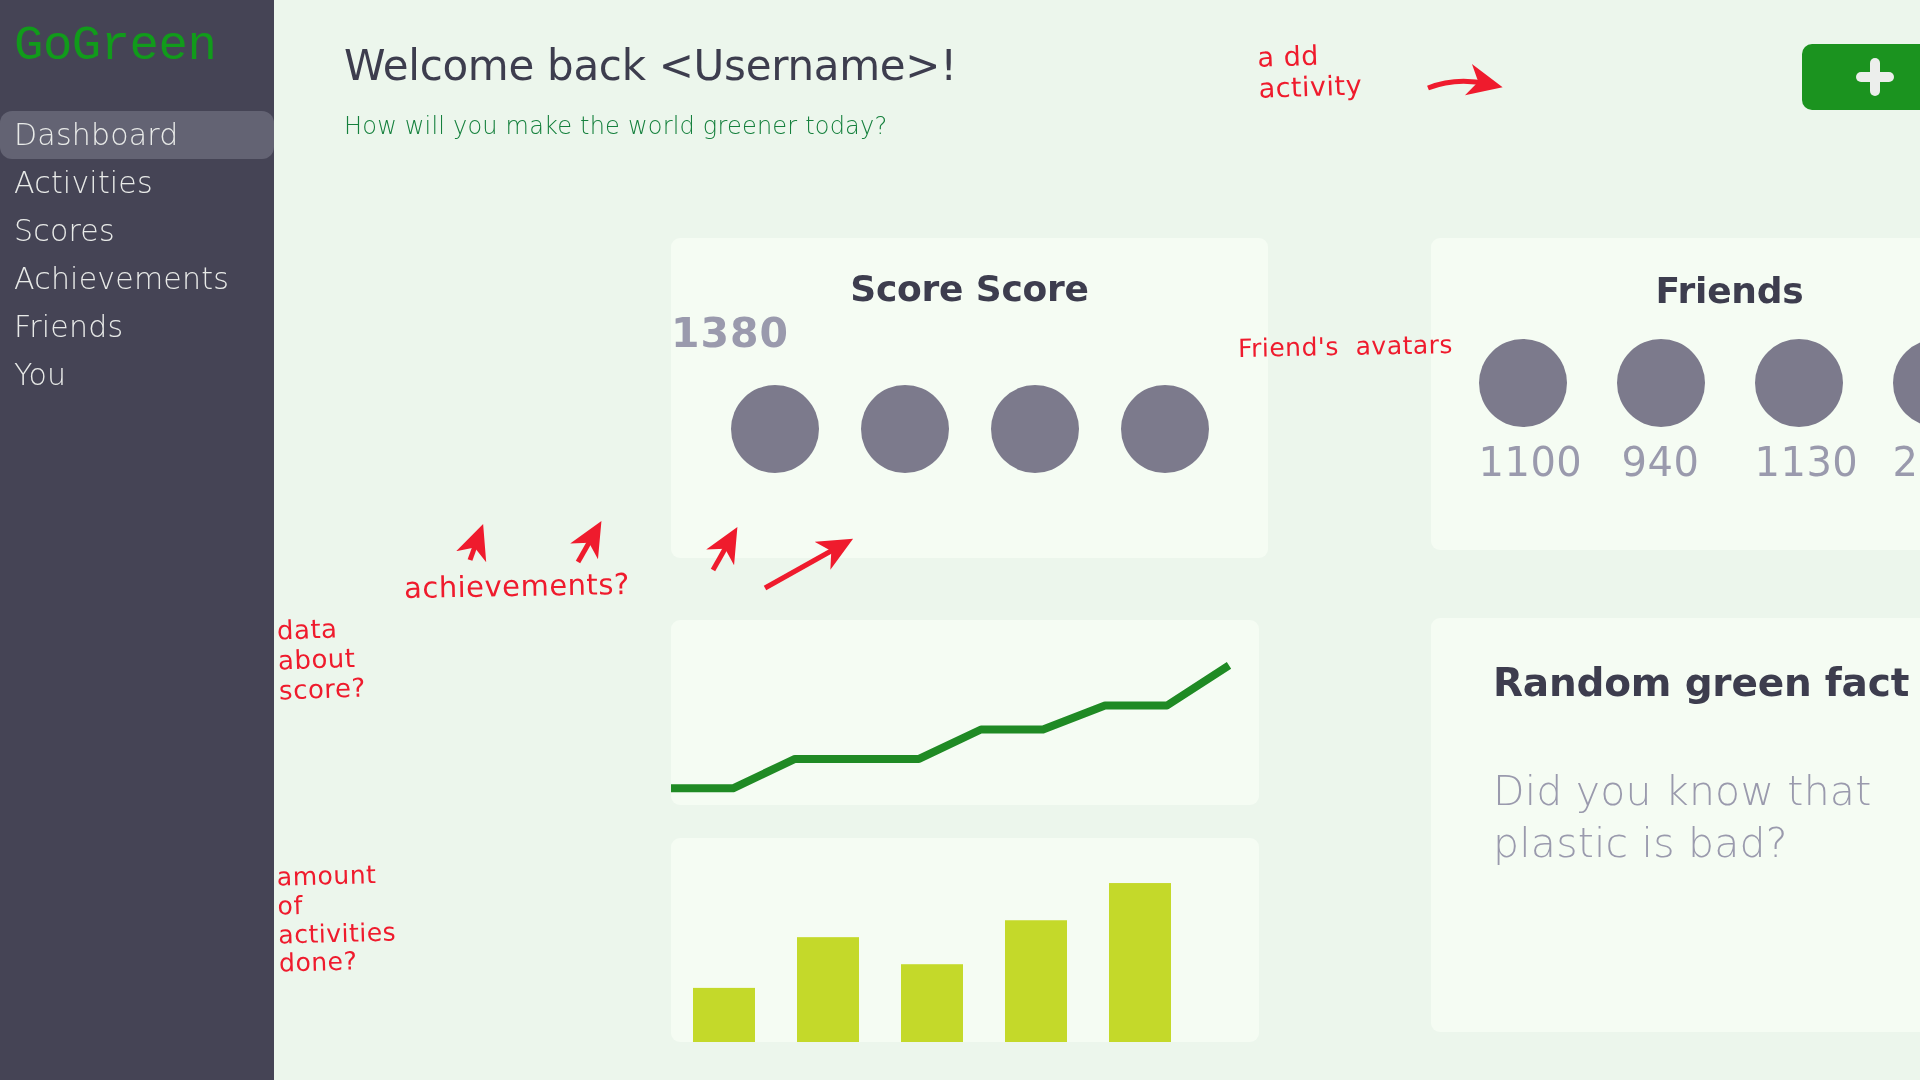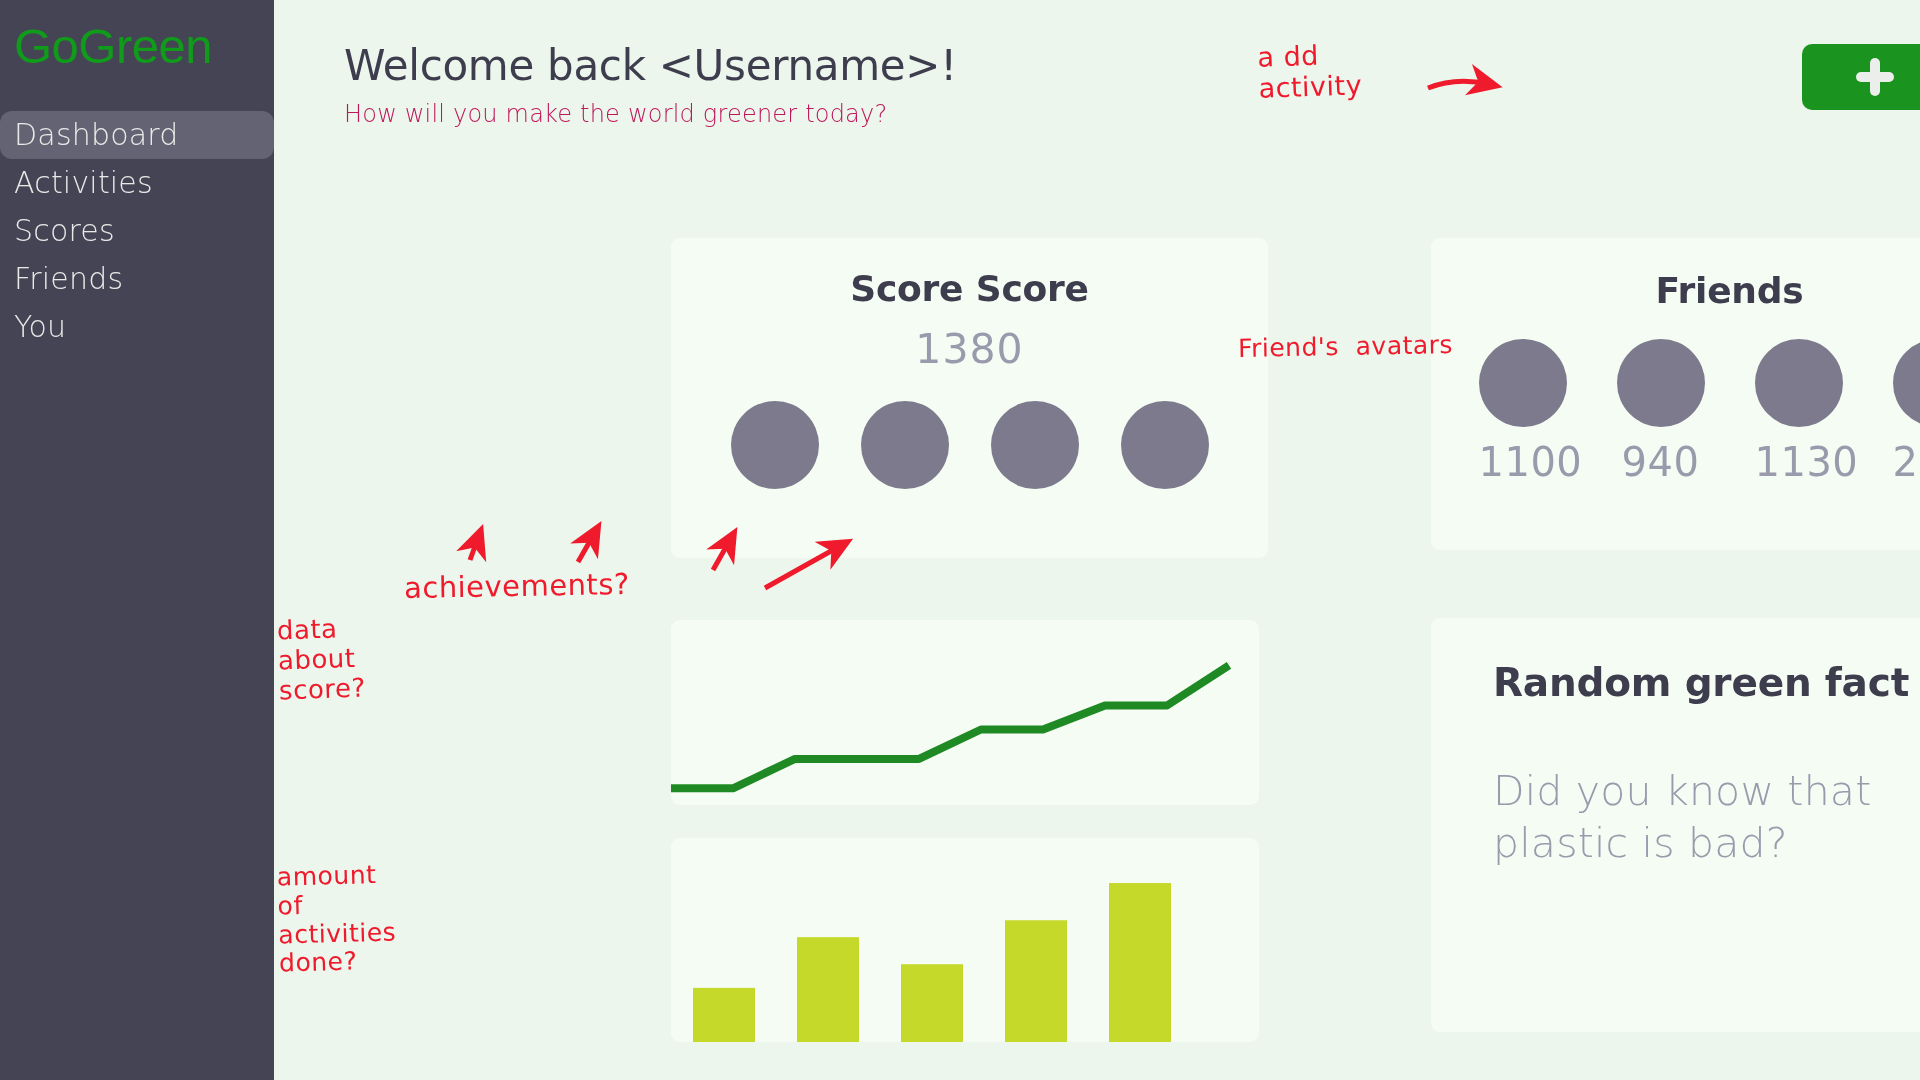--- a/index.html
+++ b/index.html
@@ -19,21 +19,21 @@
     position:relative;
     z-index:5;
   }
   .brand {
     color:#119b1b;
     font-size:49px;
     font-weight:400;
     letter-spacing:-0.5px;
     padding:22px 0 0 14px;
     line-height:1.0;
-    font-family:Liberation Sans, sans-serif;
+    font-family:Liberation Mono, monospace;
   }
   .nav { margin-top:40px; }
   .nav-item {
     color:#e8eae8;
     font-size:30px;
     font-weight:300;
     line-height:1;
     padding:9px 0 9px 14px;
     letter-spacing:0.2px;
   }
@@ -41,22 +41,22 @@
 
   
   .main { position:relative; flex:1; height:796px; }
 
   .header { position:absolute; left:70px; top:44px; }
   .welcome {
     font-size:42px; color:#3d3d4e; font-weight:400;
     letter-spacing:-0.3px; line-height:1.05;
   }
   .subtitle {
-    font-size:24px; color:#be185d; font-weight:300;
-    margin-top:12px; letter-spacing:0.2px;
+    font-size:24px; color:#15803d; font-weight:300;
+    margin-top:24px; letter-spacing:0.2px;
   }
 
   
   .add-btn {
     position:absolute; left:1528px; top:44px;
     width:145px; height:66px;
     background:#1b931f; border-radius:10px;
     display:flex; align-items:center; justify-content:center;
     cursor:pointer; border:none;
   }
@@ -73,22 +73,22 @@
   #line-card    { left:397px;  top:620px; width:588px;  height:185px; overflow:hidden; }
   #bar-card     { left:397px;  top:838px; width:588px;  height:204px; overflow:hidden; }
   #fact-card    { left:1157px; top:618px; width:597px;  height:414px; }
 
   .card-title {
     text-align:center; font-size:36px; color:#3d3d4e;
     font-weight:700; padding-top:30px; letter-spacing:-0.2px;
   }
   #friends-card .card-title { padding-top:32px; }
   .score-value {
-    text-align:center; font-size:41px; color:#9a9aad;
-    font-weight:400; margin-top:16px; letter-spacing:1px;
+    text-align:left; font-size:41px; color:#9a9aad;
+    font-weight:700; letter-spacing:1px;
   }
 
   .avatar-row { display:flex; justify-content:center; gap:42px; margin-top:28px; }
   .avatar {
     width:88px; height:88px; border-radius:50%;
     background:#7c7a8c;
   }
   .friend-row { display:flex; justify-content:center; gap:50px; margin-top:28px; }
   .friend { width:88px; text-align:center; }
   .friend .avatar { margin:0 auto; }
@@ -132,20 +132,21 @@
 <body>
 
 <div id="app">
 
   <aside class="sidebar">
     <div class="brand">GoGreen</div>
     <nav class="nav">
       <div class="nav-item active">Dashboard</div>
       <div class="nav-item">Activities</div>
       <div class="nav-item">Scores</div>
+      <div class="nav-item">Achievements</div>
       <div class="nav-item">Friends</div>
       <div class="nav-item">You</div>
     </nav>
   </aside>
 
   <main class="main">
 
     <div class="header">
       <div class="welcome">Welcome back &lt;Username&gt;!</div>
       <div class="subtitle">How will you make the world greener today?</div>

